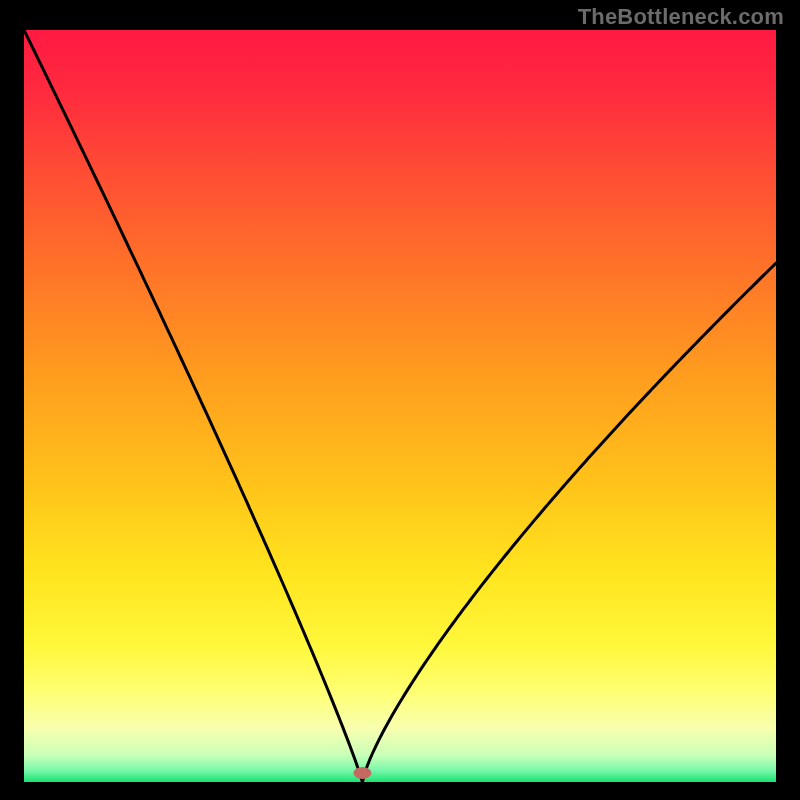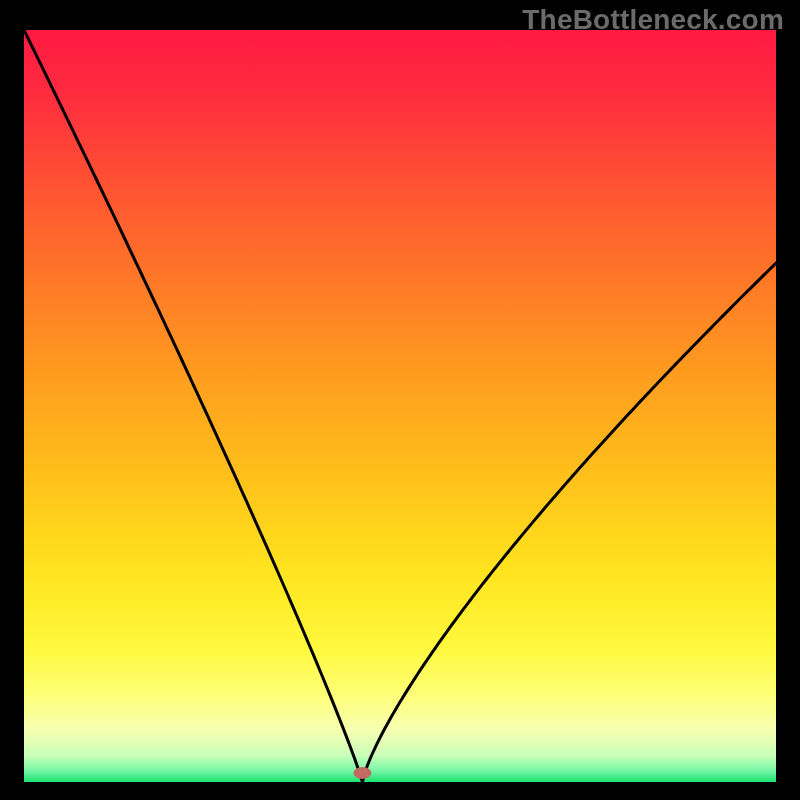--- a/index.html
+++ b/index.html
@@ -8,21 +8,21 @@
     position: relative;
     width: 800px;
     height: 800px;
     background: #000;
   }
   .watermark {
     position: absolute;
     top: 4px;
     right: 16px;
     font-family: Arial, Helvetica, sans-serif;
-    font-size: 28px;
+    font-size: 22px;
     font-weight: 600;
     color: #6b6b6b;
     letter-spacing: 0.2px;
   }
   .plot {
     position: absolute;
     left: 24px;
     top: 30px;
     width: 752px;
     height: 752px;

